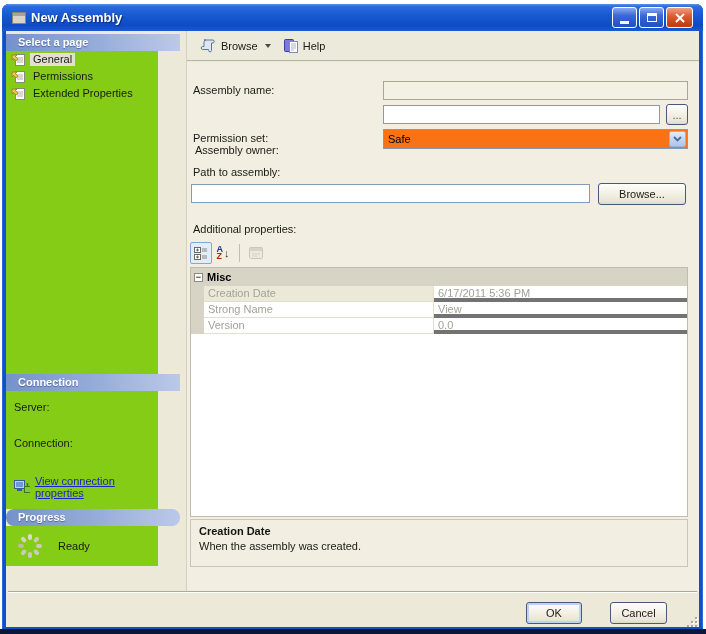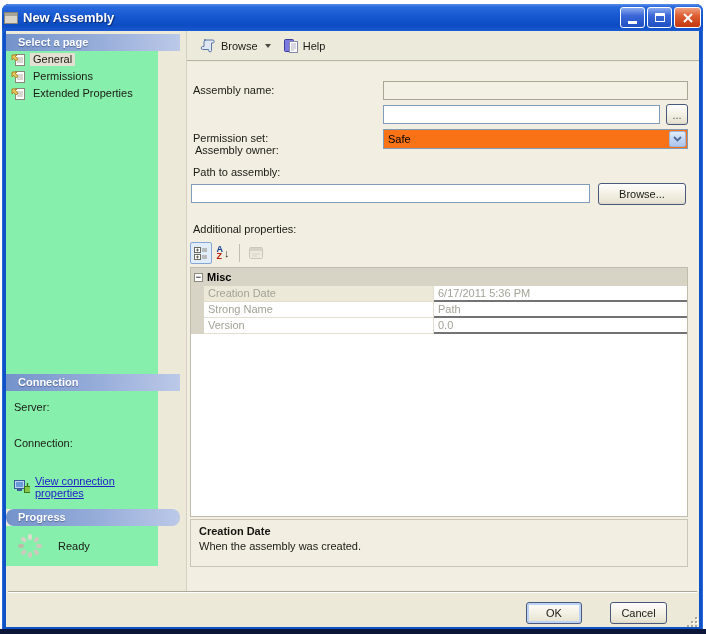--- a/index.html
+++ b/index.html
@@ -6,37 +6,37 @@
   *{box-sizing:border-box;}
   .screen{position:relative;width:706px;height:634px;background:#fff;overflow:hidden;
           font-family:"Liberation Sans","DejaVu Sans",sans-serif;font-size:11px;color:#1a1a14;}
   .window{position:absolute;left:2px;top:4px;width:701px;height:627px;
           background:#0f52c8;border-radius:7px 7px 2px 2px;
           box-shadow:inset 0 0 0 1px #2a6ad8;}
   .bottom-strip{position:absolute;left:0;top:629px;width:706px;height:5px;background:#0b1638;}
   
   .titlebar{position:absolute;left:0;top:0;width:701px;height:27px;border-radius:7px 7px 0 0;
     background:linear-gradient(180deg,#5a90ea 0%,#2b6ade 10%,#1658d0 45%,#0d4cc2 80%,#1a5ad2 100%);
-    display:flex;align-items:center;padding:0 2px;}
+    display:flex;align-items:center;padding:0 10px;}
   .title-text{color:#fff;font-size:13px;font-weight:bold;margin-left:5px;
     text-shadow:1px 1px 1px rgba(8,30,90,.75);flex:1;}
   .tb-buttons{display:flex;gap:2px;}
   .tb-btn{width:25px;height:21px;border:1px solid #fff;border-radius:3px;
     background:linear-gradient(180deg,#89a9ee 0%,#3c68d8 40%,#2353c6 90%);
     display:flex;align-items:center;justify-content:center;}
   .tb-btn.close{width:27px;background:linear-gradient(180deg,#f0a080 0%,#dd5f35 40%,#c63c14 90%);}
   .glyph-min{width:9px;height:3px;background:#fff;margin-top:10px;}
   .glyph-max{width:10px;height:9px;border:1px solid #fff;border-top:3px solid #fff;}
   
   .wbody{position:absolute;left:4px;top:27px;width:693px;height:596px;background:#ece9d8;overflow:hidden;}
   .panel-header{position:absolute;left:0;width:174px;height:17px;line-height:17px;
     padding-left:12px;color:#fff;font-weight:bold;
     background:linear-gradient(90deg,#7493cb 0%,#98aeda 55%,#bcc9e8 100%);
     text-shadow:0 1px 1px rgba(40,60,110,.55);}
-  .white-box{position:absolute;left:0;width:152px;background:#86efac;}
+  .white-box{position:absolute;left:0;width:152px;background:#84cc16;}
   
   .page-item{display:flex;align-items:center;gap:4px;padding:1px 2px 1px 5px;height:17px;cursor:default;}
   .page-item .lbl{padding:0 3px;line-height:13px;}
   .page-item.selected .lbl{background:#e3e0d3;}
   
   .conn-label{position:absolute;left:8px;color:#1a1a14;}
   .link-row{position:absolute;left:8px;display:flex;align-items:center;gap:5px;}
   .link-text{color:#2121c8;text-decoration:underline;cursor:pointer;}
   
   .content-sep{position:absolute;left:180px;top:0;width:1px;height:560px;background:#d4d1c2;}
@@ -70,21 +70,21 @@
   .az .a{color:#123a8c;} .az .z{color:#bb2211;}
   .az-arrow{color:#333;font-size:11px;font-weight:bold;}
   
   .pgrid{position:absolute;left:3px;top:236px;width:498px;height:250px;background:#fff;border:1px solid #c0bdad;overflow:hidden;}
   .cat-row{display:flex;align-items:center;height:18px;background:#d7d3c5;font-weight:bold;color:#000;}
   .expander{width:9px;height:9px;background:#fff;border:1px solid #8c8a7c;margin:0 4px 0 3px;
     font-size:9px;line-height:7px;text-align:center;color:#333;}
   .g-row{display:flex;height:16px;color:#a3a296;}
   .g-indent{width:13px;background:#d7d3c5;}
   .g-name{width:230px;padding:1px 0 0 4px;border-right:1px solid #e2dfd0;border-bottom:1px solid #e2dfd0;}
-  .g-val{flex:1;padding:1px 0 0 4px;border-bottom:2px solid #737373;}
+  .g-val{flex:1;padding:1px 0 0 4px;border-bottom:4px solid #737373;}
   .g-row.selected .g-name{background:#ece9d8;}
   
   .desc{position:absolute;left:3px;top:488px;width:498px;height:48px;background:#f2efe2;
     border:1px solid #c9c6b5;padding:5px 8px;}
   .desc-title{font-weight:bold;color:#141410;margin-bottom:3px;}
   .desc-text{color:#20201a;}
   
   .footer-divider{position:absolute;left:2px;top:560px;width:689px;height:2px;
     border-top:1px solid #aca899;border-bottom:1px solid #fff;}
   .grip{position:absolute;right:2px;top:584px;width:12px;height:12px;}
@@ -280,21 +280,21 @@
             <span>Misc</span>
           </div>
           <div class="g-row selected">
             <span class="g-indent"></span>
             <span class="g-name">Creation Date</span>
             <span class="g-val">6/17/2011 5:36 PM</span>
           </div>
           <div class="g-row">
             <span class="g-indent"></span>
             <span class="g-name">Strong Name</span>
-            <span class="g-val">Path</span>
+            <span class="g-val">View</span>
           </div>
           <div class="g-row">
             <span class="g-indent"></span>
             <span class="g-name">Version</span>
             <span class="g-val">0.0</span>
           </div>
         </div>
 
         <div class="desc" style="top:457px;">
           <div class="desc-title">Creation Date</div>

